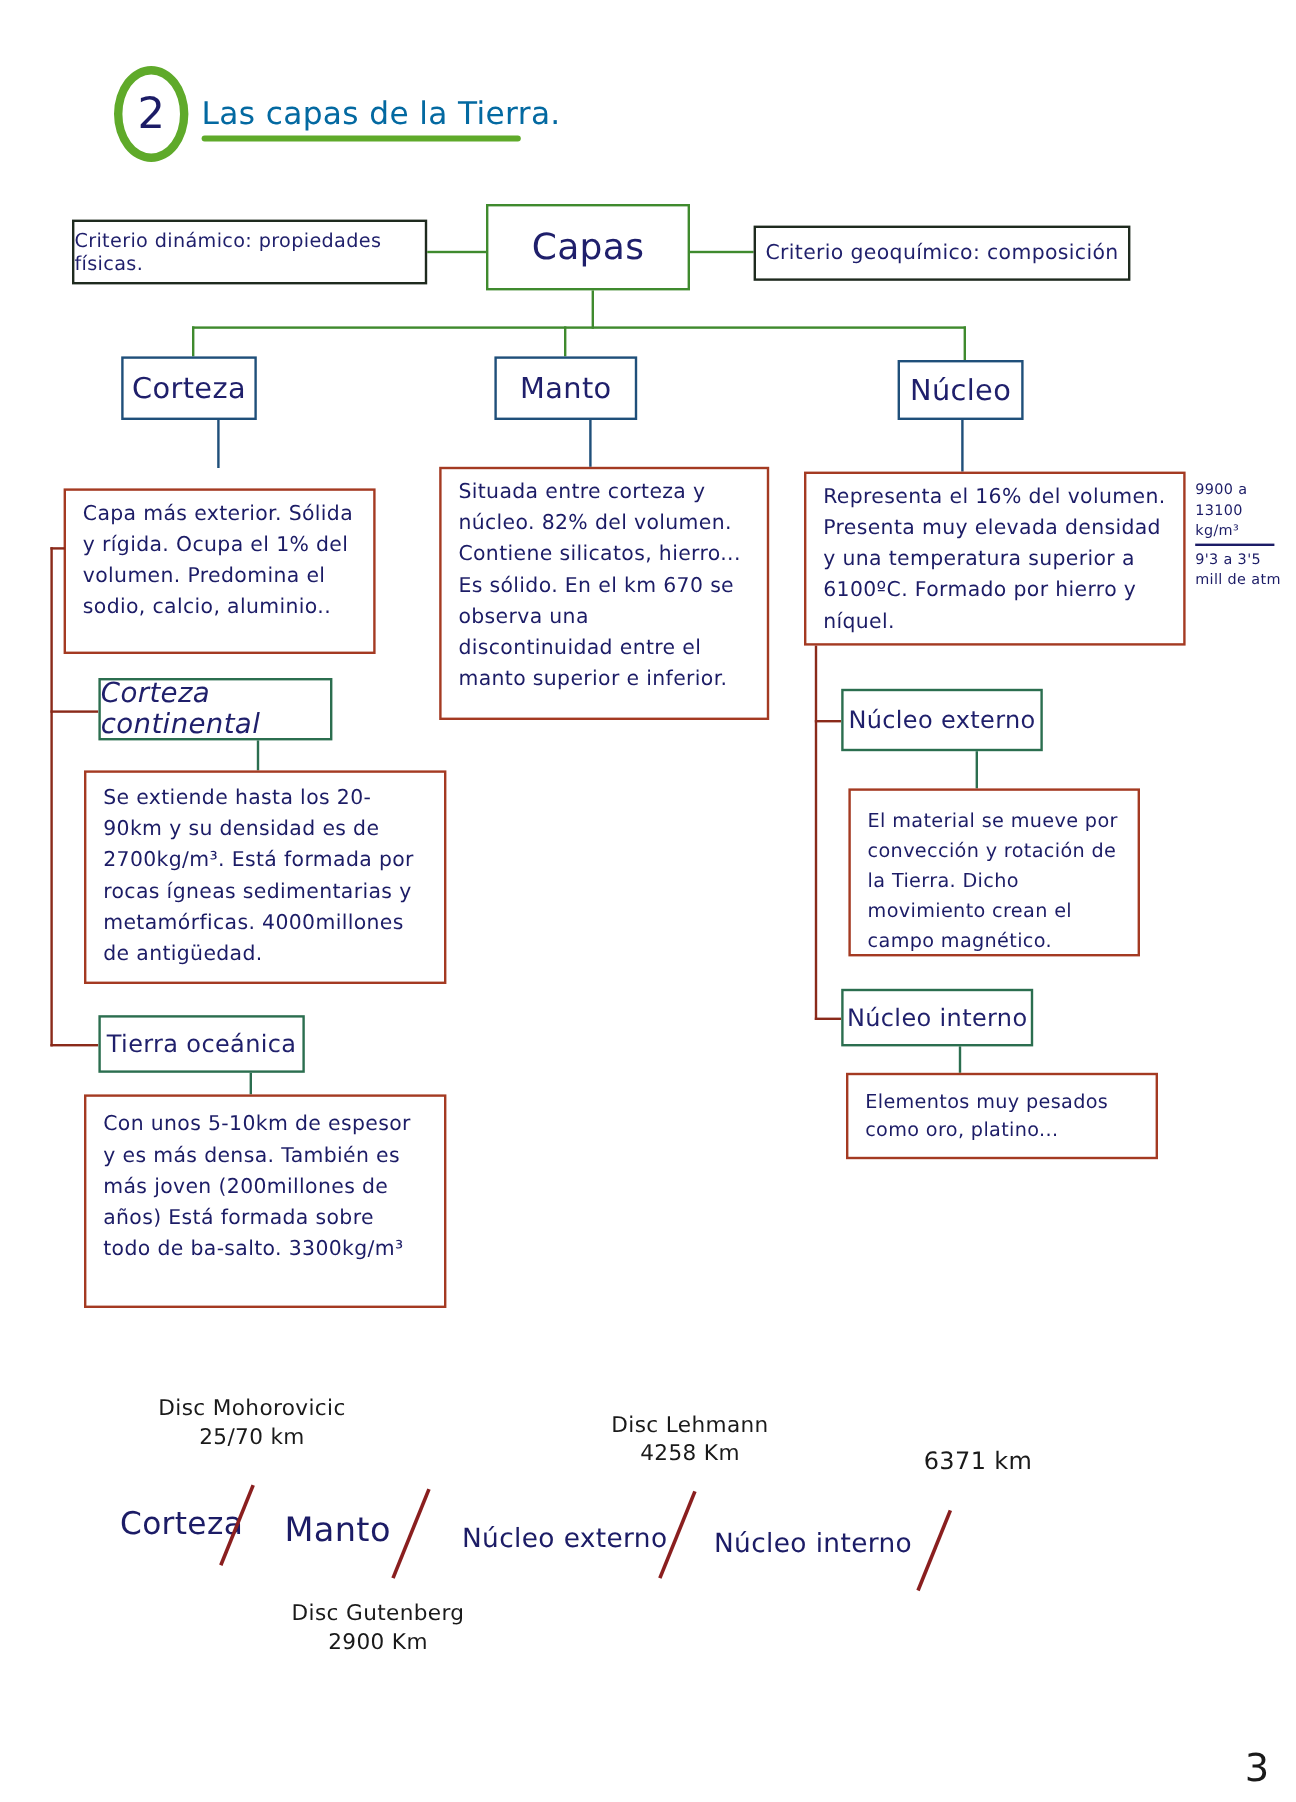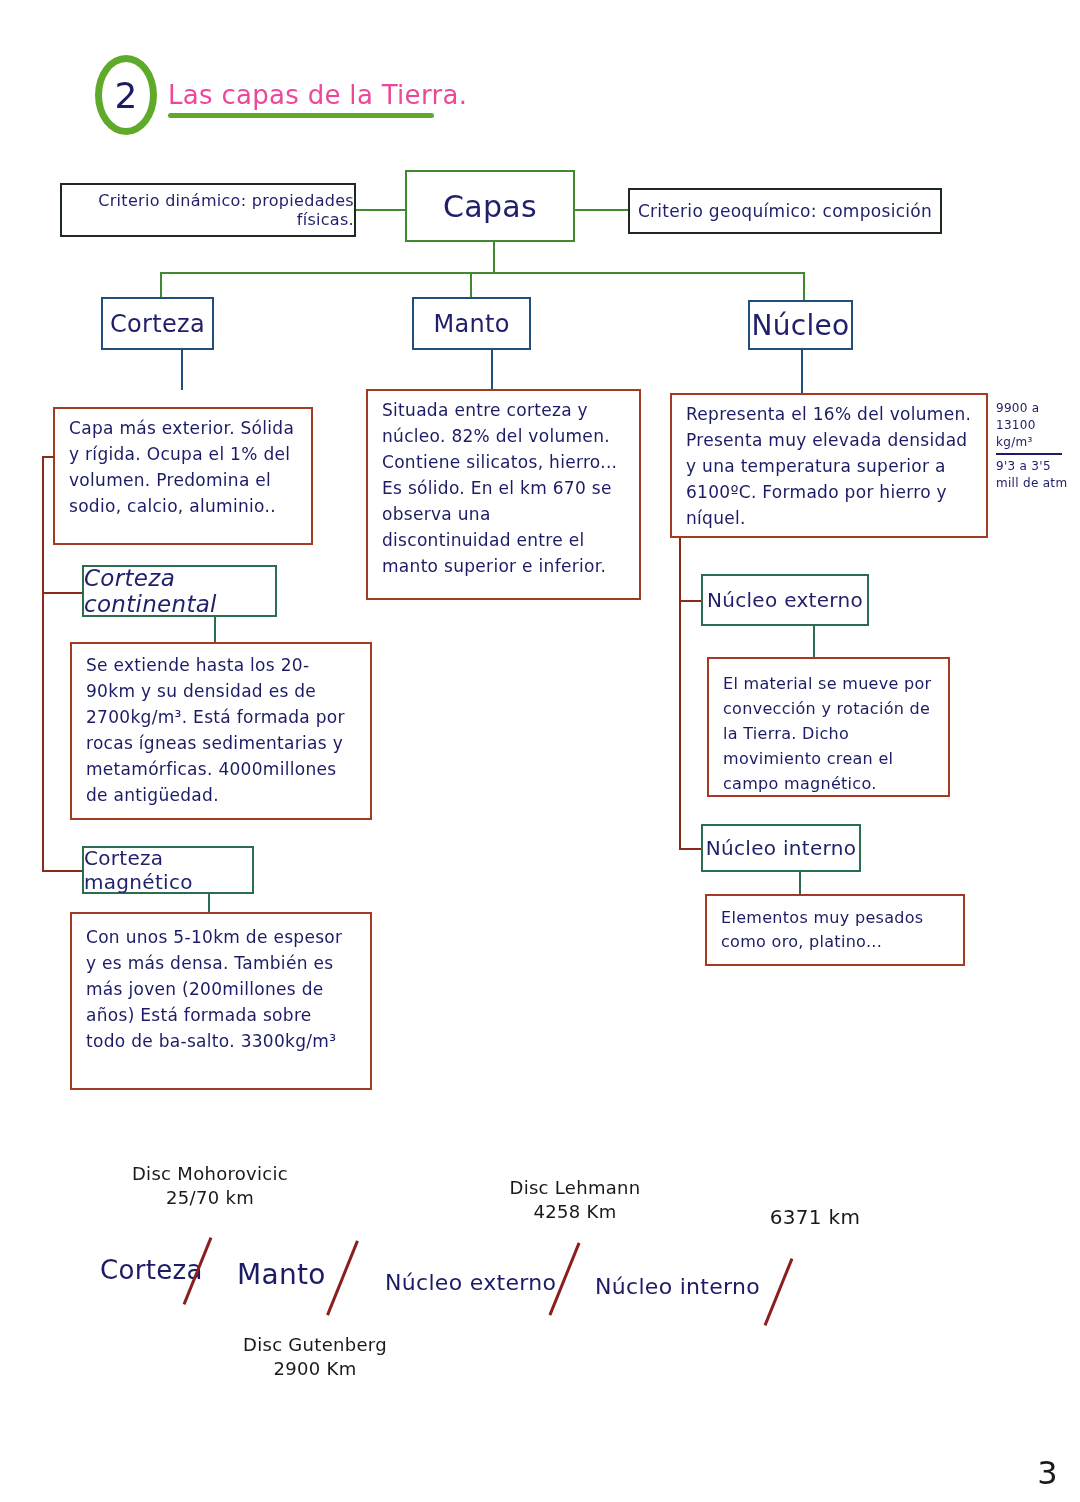--- a/index.html
+++ b/index.html
@@ -5,21 +5,21 @@
   html, body { margin:0; padding:0; background:#ffffff; }
   body { width:1080px; height:1502px; position:relative; overflow:hidden;
          font-family:"DejaVu Sans", sans-serif; color:#1f1f6b; }
   .abs { position:absolute; }
   .hand { font-family:"DejaVu Sans", sans-serif; letter-spacing:0.3px; }
 
   
   .title-num { left:95px; top:55px; width:48px; height:66px; border:7px solid #5faa2a;
                border-radius:50%; display:flex; align-items:center; justify-content:center;
                font-size:36px; color:#1c1c66; }
-  .title-text { left:168px; top:80px; font-size:26px; color:#ec4899; }
+  .title-text { left:168px; top:80px; font-size:26px; color:#0369a1; }
   .title-underline { left:168px; top:113px; width:266px; height:5px; background:#5faa2a; border-radius:3px; }
 
   
   .box { position:absolute; box-sizing:border-box; background:#fff; }
   .b-black { border:2px solid #1e2a1e; }
   .b-green { border:2px solid #3f8a2e; }
   .b-blue  { border:2px solid #1f4f7a; }
   .b-red   { border:2px solid #a43a22; }
   .b-teal  { border:2px solid #2b6e4f; }
 
@@ -45,21 +45,21 @@
 </head>
 <body>
 
 <div class="abs title-num">
   <span>2</span>
 </div>
 <div class="abs title-text hand">Las capas de la Tierra.</div>
 <div class="abs title-underline"></div>
 
 <div class="box b-black center-txt" style="left:60px; top:183px; width:296px; height:54px;">
-  <span class="hand" style="font-size:16px;text-align:right;">Criterio dinámico: propiedades físicas.</span>
+  <span class="hand" style="font-size:16px;">Criterio dinámico: propiedades físicas.</span>
 </div>
 <div class="line lg" style="left:356px; top:209px; width:50px; height:2px;"></div>
 <div class="box b-green center-txt" style="left:405px; top:170px; width:170px; height:72px;">
   <span class="hand" style="font-size:30px;">Capas</span>
 </div>
 <div class="line lg" style="left:575px; top:209px; width:55px; height:2px;"></div>
 <div class="box b-black center-txt" style="left:628px; top:188px; width:314px; height:46px;">
   <span class="hand" style="font-size:17px;">Criterio geoquímico: composición</span>
 </div>
 
@@ -69,21 +69,21 @@
 <div class="line lg" style="left:470px; top:272px; width:2px; height:26px;"></div>
 <div class="line lg" style="left:803px; top:272px; width:2px; height:28px;"></div>
 
 <div class="box b-blue center-txt" style="left:101px; top:297px; width:113px; height:53px;">
   <span class="hand" style="font-size:24px;">Corteza</span>
 </div>
 <div class="box b-blue center-txt" style="left:412px; top:297px; width:119px; height:53px;">
   <span class="hand" style="font-size:24px;">Manto</span>
 </div>
 <div class="box b-blue center-txt" style="left:748px; top:300px; width:105px; height:50px;">
-  <span class="hand" style="font-size:28px;">Núcleo</span>
+  <span class="hand" style="font-size:24px;">Núcleo</span>
 </div>
 
 <div class="line lb" style="left:181px; top:350px; width:2px; height:40px;"></div>
 <div class="line lb" style="left:491px; top:350px; width:2px; height:40px;"></div>
 <div class="line lb" style="left:801px; top:350px; width:2px; height:44px;"></div>
 
 <div class="box b-red para hand" style="left:53px; top:407px; width:260px; height:138px;">Capa más exterior. Sólida y rígida. Ocupa el 1% del volumen. Predomina el sodio, calcio, aluminio..</div>
 <div class="box b-red para hand" style="left:366px; top:389px; width:275px; height:211px;">Situada entre corteza y núcleo. 82% del volumen. Contiene silicatos, hierro... Es sólido. En el km 670 se observa una discontinuidad entre el manto superior e inferior.</div>
 <div class="box b-red para hand" style="left:670px; top:393px; width:318px; height:145px;">Representa el 16% del volumen. Presenta muy elevada densidad y una temperatura superior a 6100ºC. Formado por hierro y níquel.</div>
 
@@ -98,21 +98,21 @@
 <div class="line lr" style="left:42px; top:592px; width:40px; height:2px;"></div>
 <div class="line lr" style="left:42px; top:870px; width:40px; height:2px;"></div>
 
 <div class="box b-teal center-txt" style="left:82px; top:565px; width:195px; height:52px;">
   <span class="hand" style="font-size:23px;font-style:italic;">Corteza continental</span>
 </div>
 <div class="line lt" style="left:214px; top:617px; width:2px; height:26px;"></div>
 <div class="box b-red para hand" style="left:70px; top:642px; width:302px; height:178px; padding-top:8px;">Se extiende hasta los 20-90km y su densidad es de 2700kg/m³. Está formada por rocas ígneas sedimentarias y metamórficas. 4000millones de antigüedad.</div>
 
 <div class="box b-teal center-txt" style="left:82px; top:846px; width:172px; height:48px;">
-  <span class="hand" style="font-size:20px;">Corteza magnético</span>
+  <span class="hand" style="font-size:20px;">Tierra oceánica</span>
 </div>
 <div class="line lt" style="left:208px; top:894px; width:2px; height:20px;"></div>
 <div class="box b-red para hand" style="left:70px; top:912px; width:302px; height:178px; padding-top:10px;">Con unos 5-10km de espesor y es más densa. También es más joven (200millones de años) Está formada sobre todo de ba-salto. 3300kg/m³</div>
 
 <div class="line lr" style="left:679px; top:538px; width:2px; height:312px;"></div>
 <div class="line lr" style="left:679px; top:600px; width:22px; height:2px;"></div>
 <div class="line lr" style="left:679px; top:848px; width:22px; height:2px;"></div>
 
 <div class="box b-teal center-txt" style="left:701px; top:574px; width:168px; height:52px;">
   <span class="hand" style="font-size:20px;">Núcleo externo</span>

